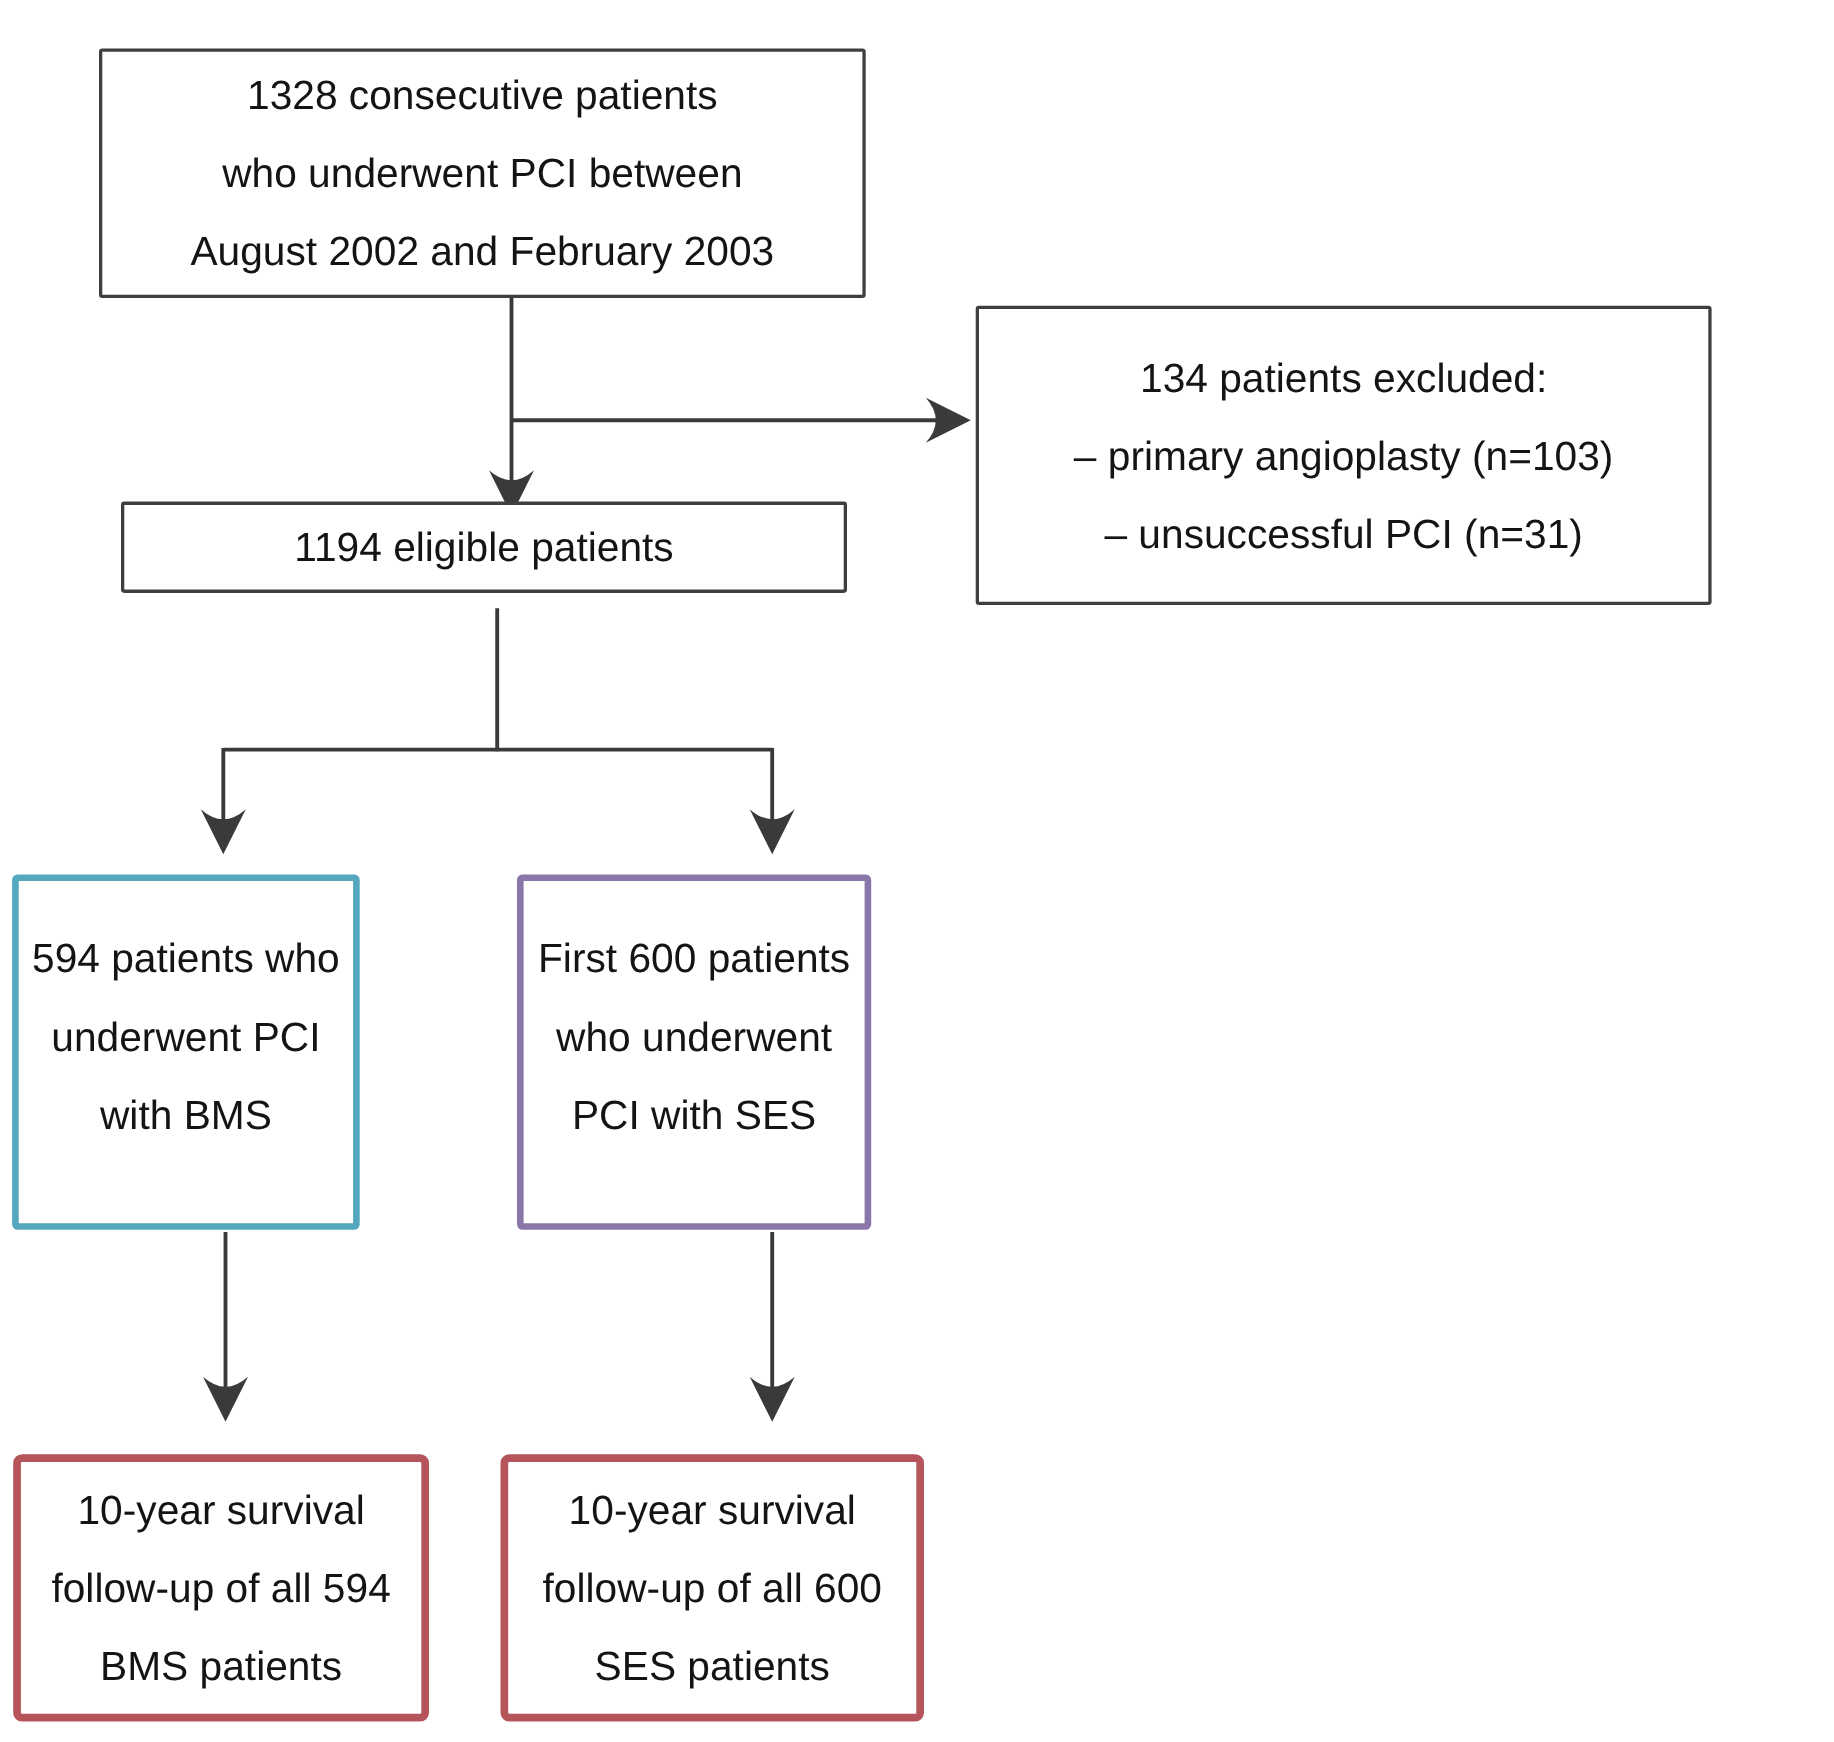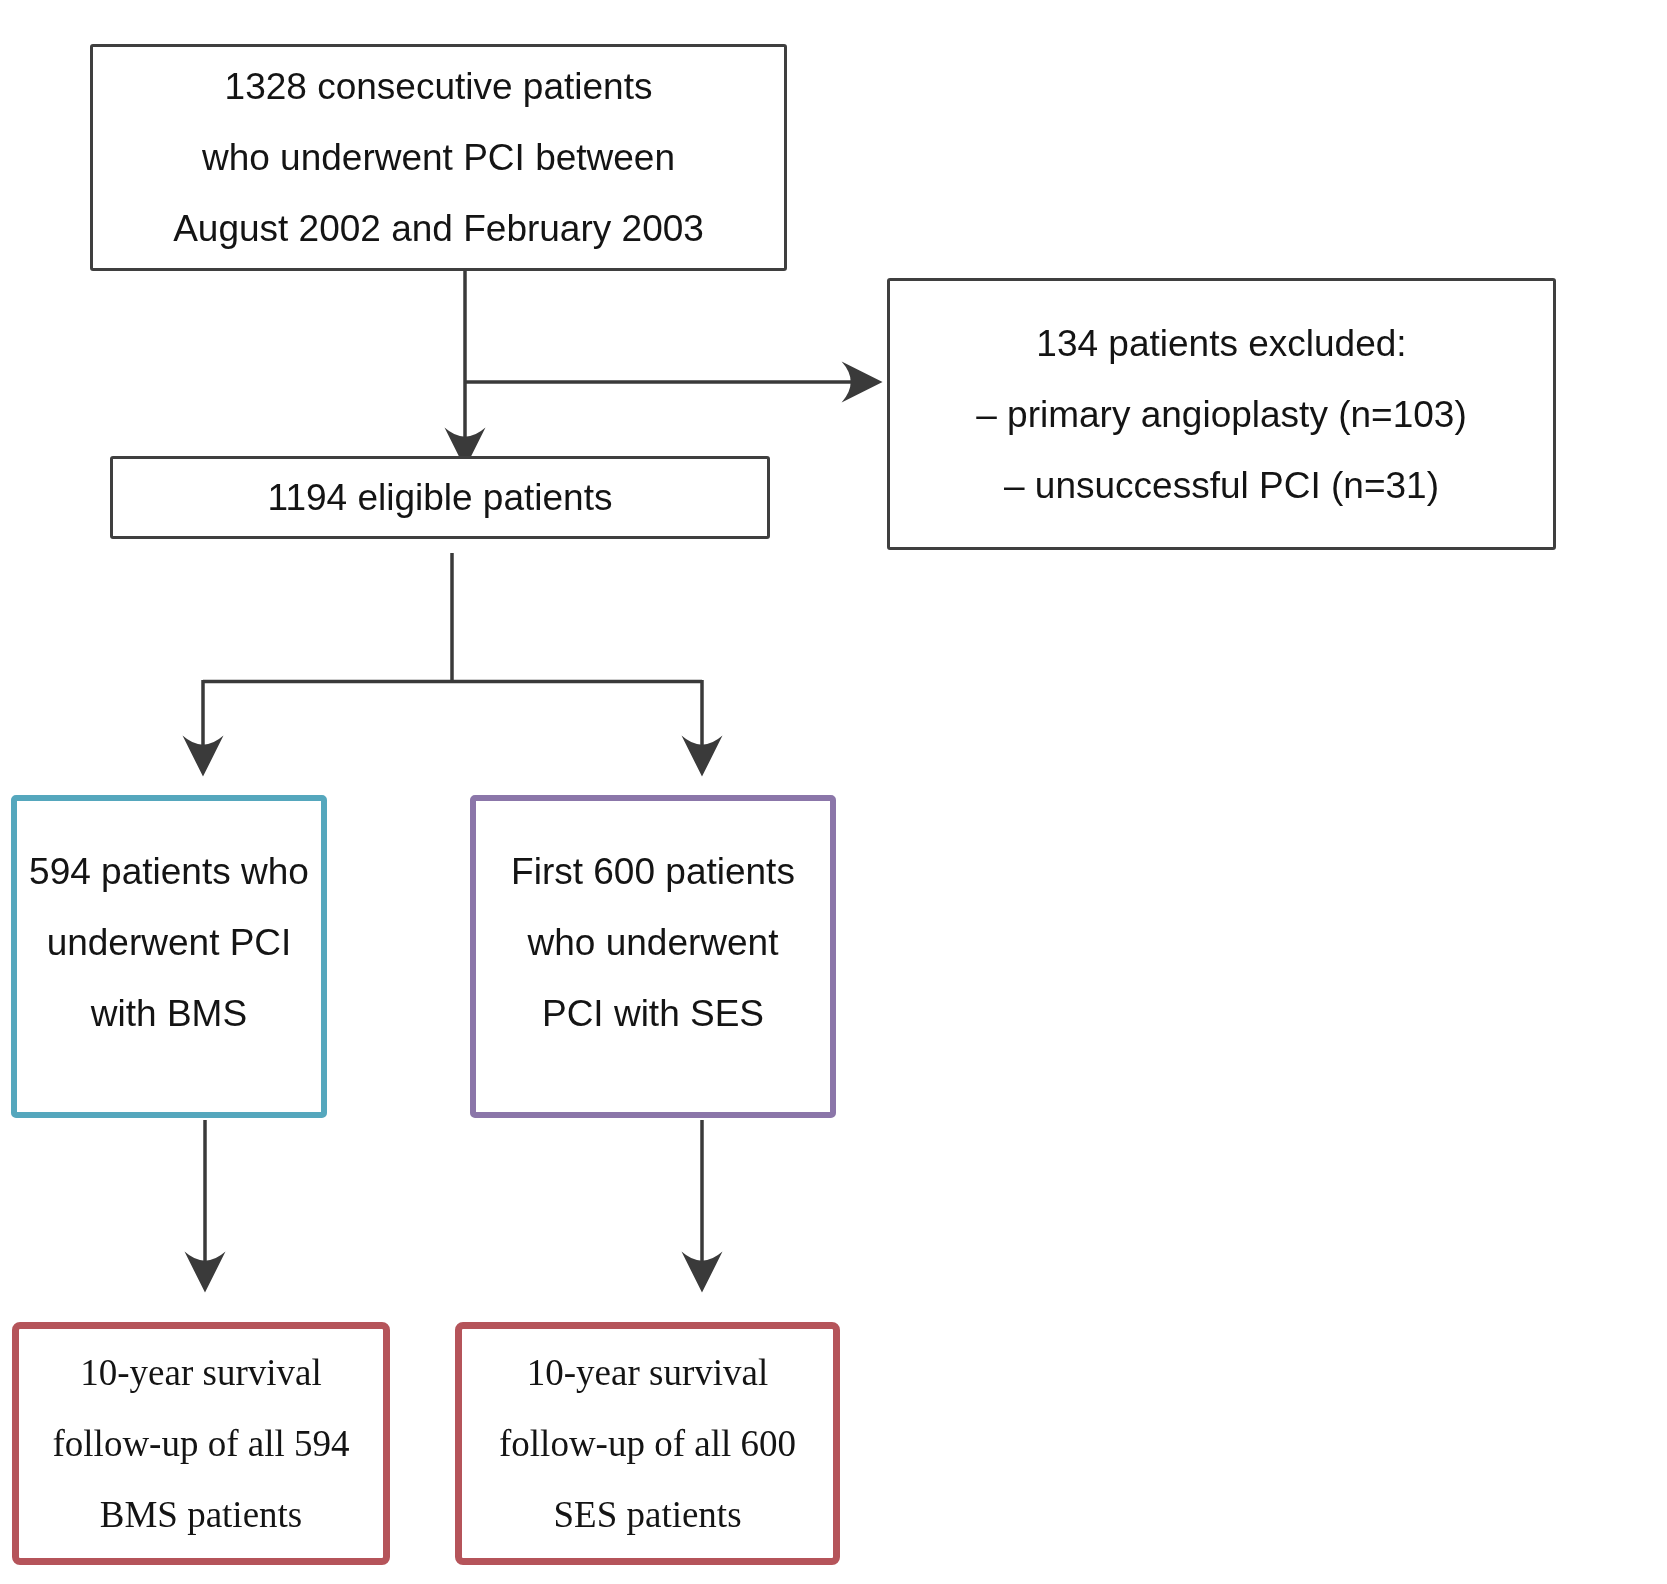--- a/index.html
+++ b/index.html
@@ -61,27 +61,26 @@
     border:6px solid var(--bms-border);
     border-radius:5px;
   }
   .node--ses{
     border:6px solid var(--ses-border);
     border-radius:5px;
   }
   .node--fu{
     border:7px solid var(--followup-border);
     border-radius:8px;
-    font-family:Liberation Serif, serif;
   }
   .node-total   {left:90px;  top:10px;   width:697px; height:227px;margin-top:34px;}
   .node-excluded{left:887px; top:278px;  width:669px; height:272px;}
   .node-eligible{left:110px; top:456px;  width:660px; height:83px;}
   .node-bms     {left:11px;  top:795px;  width:316px; height:323px; padding-bottom:28px;}
-  .node-ses     {left:470px; top:795px;  width:366px; height:323px; padding-bottom:28px;}
+  .node-ses     {left:470px; top:795px;  width:322px; height:323px; padding-bottom:28px;}
   .node-bms-fu  {left:12px;  top:1322px; width:378px; height:243px;}
   .node-ses-fu  {left:455px; top:1322px; width:385px; height:243px;}
 </style>
 </head>
 <body>
 
 <div class="canvas">
 
   <svg class="connector" width="1667" height="1584" viewBox="0 0 1667 1584" xmlns="http://www.w3.org/2000/svg">
     <defs>

